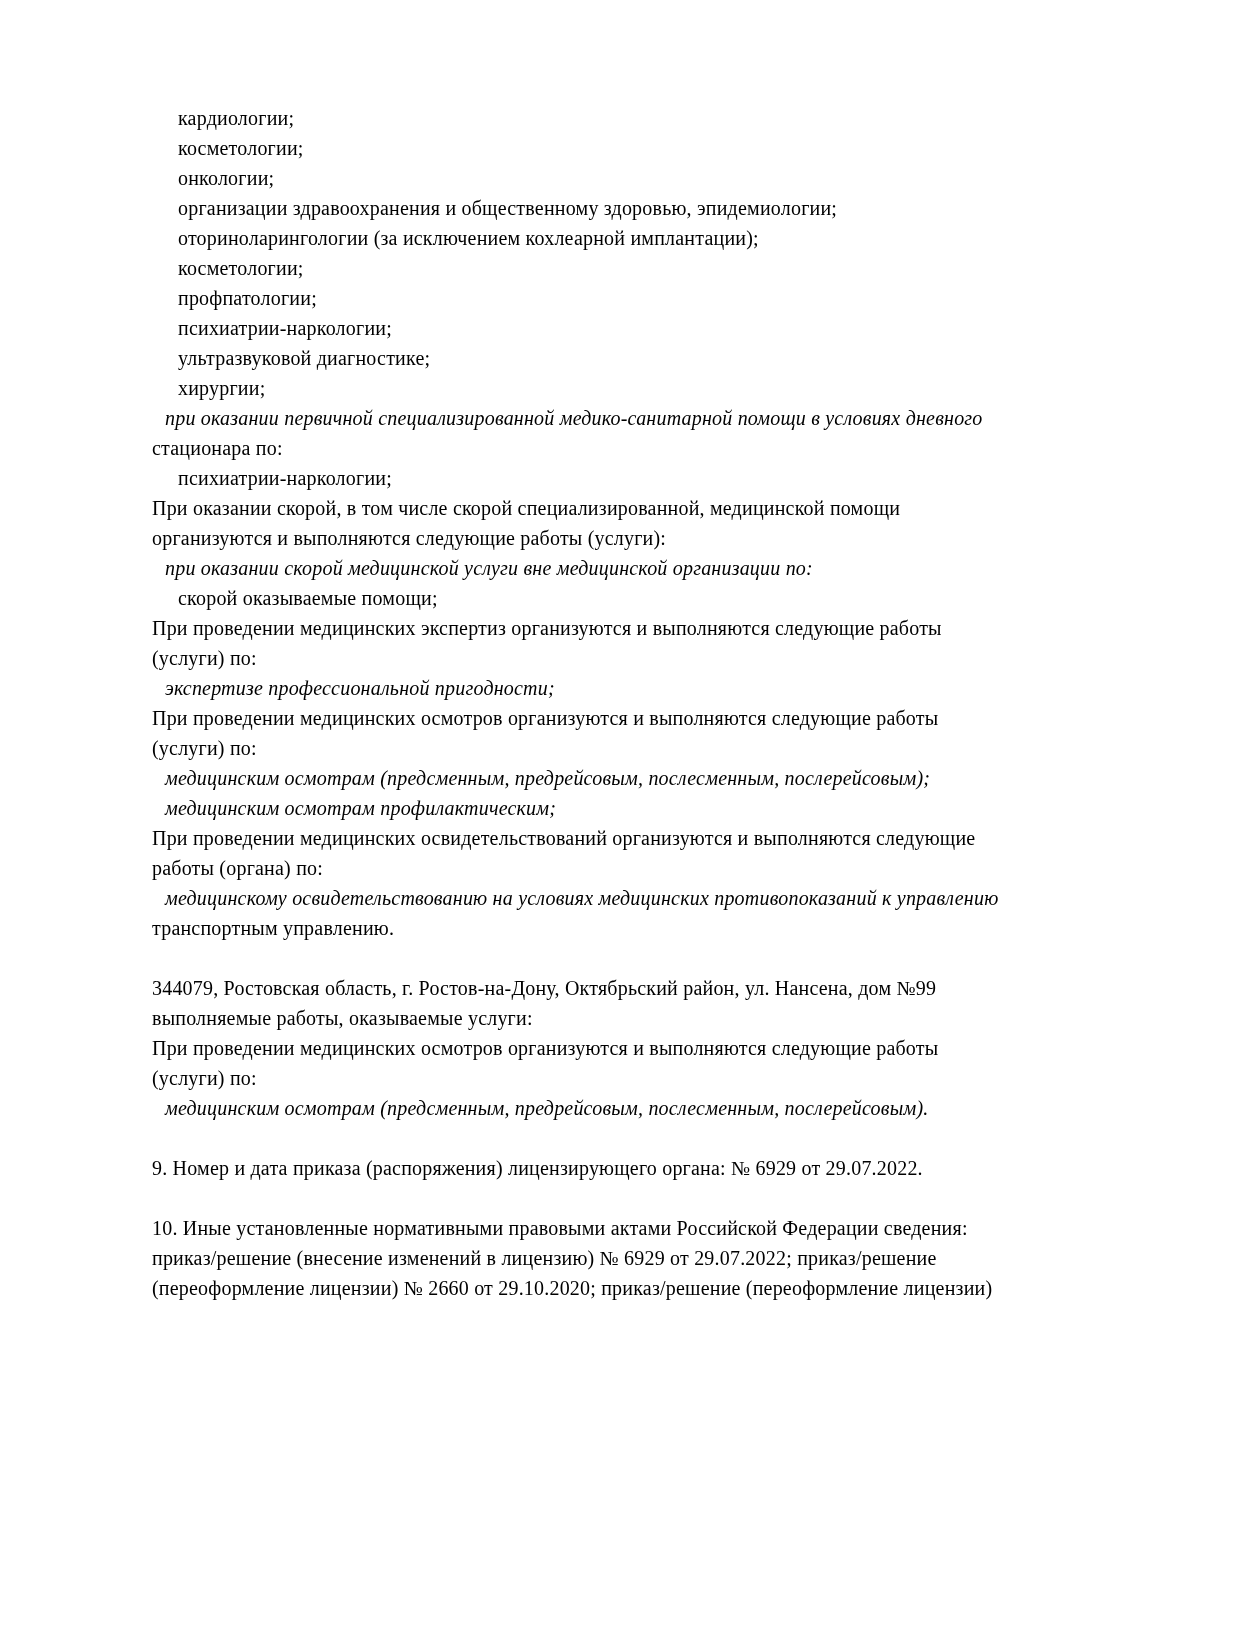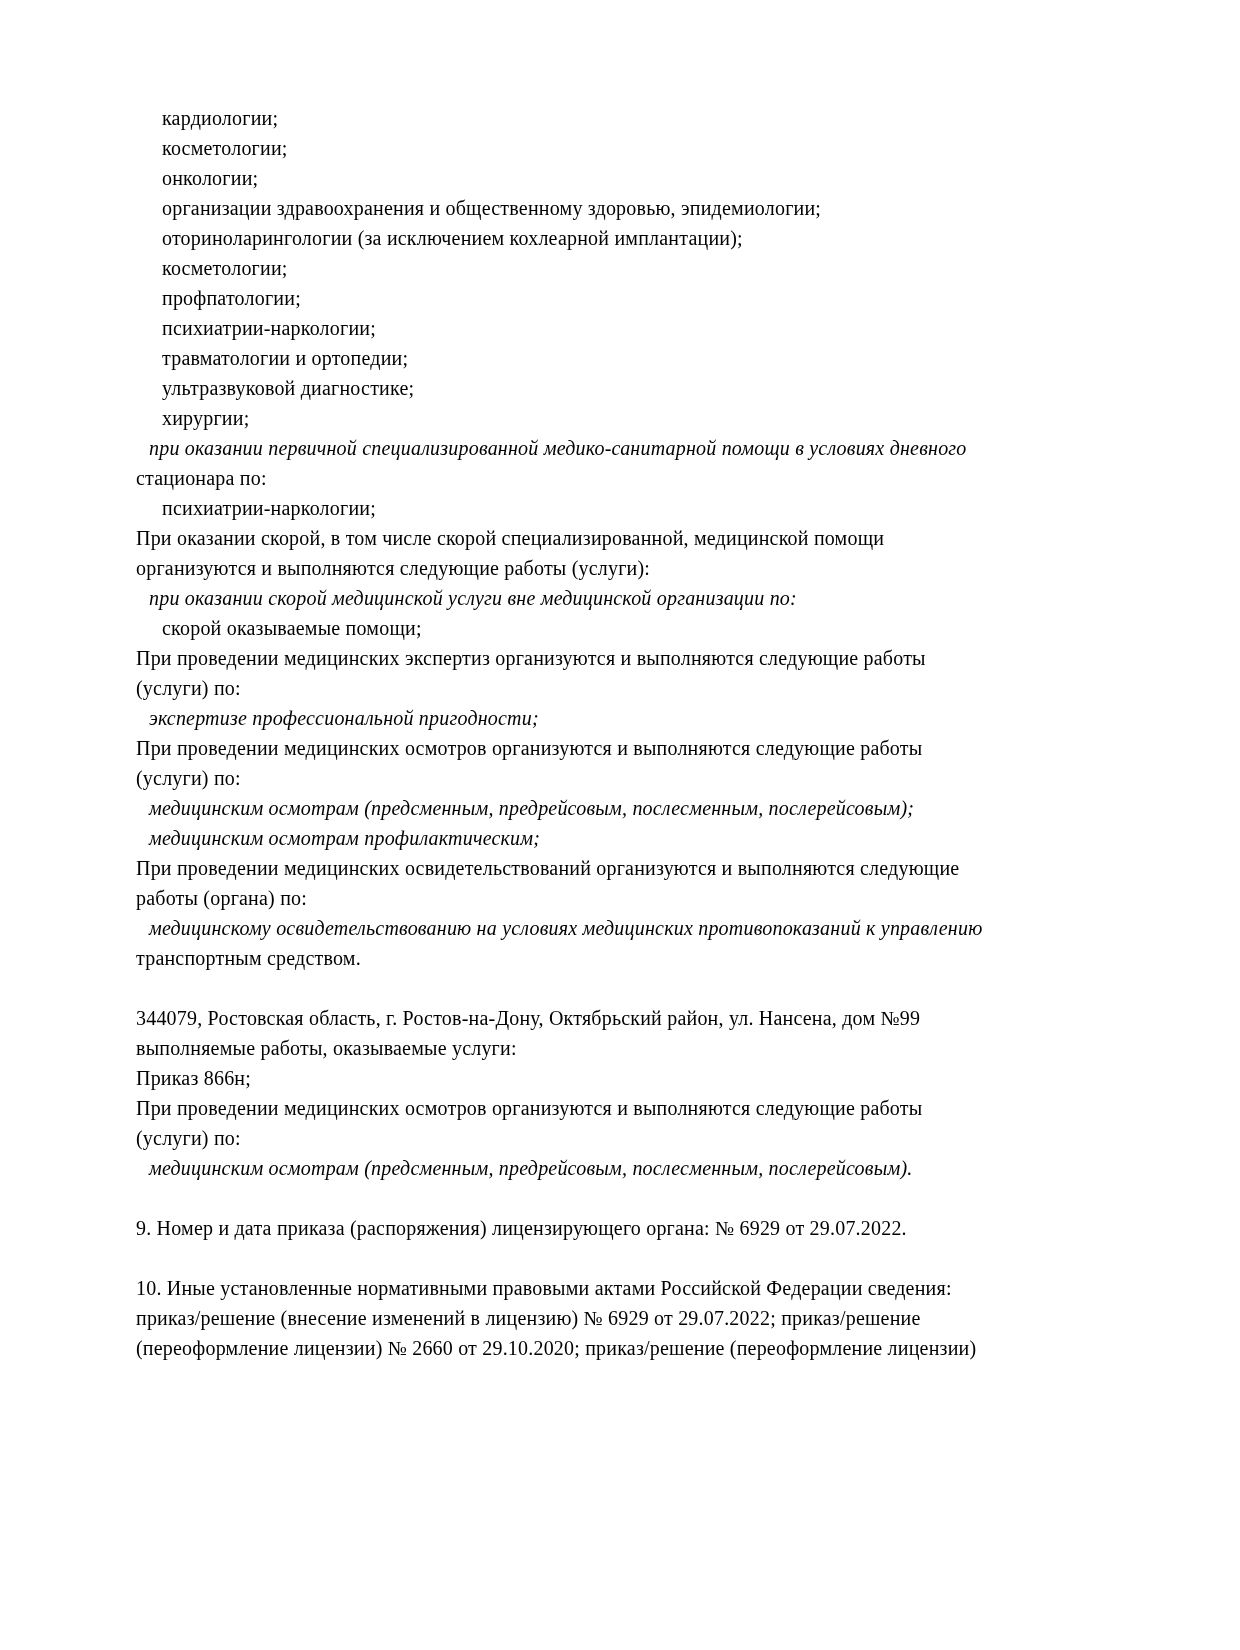--- a/index.html
+++ b/index.html
@@ -11,21 +11,21 @@
     height: 1650px;
     background: #ffffff;
     color: #000000;
     font-family: "Liberation Serif", serif;
     overflow: hidden;
     position: relative;
   }
   .doc {
     position: absolute;
     top: 103px;
-    left: 136px;
+    left: 152px;
     width: 1010px;
   }
   .ln {
     font-size: 20px;
     line-height: 30px;
     min-height: 30px;
     white-space: nowrap;
     letter-spacing: 0.2px;
   }
   .i1 { padding-left: 13px; font-style: italic; }
@@ -36,45 +36,43 @@
 
 <div class="doc">
   <div class="ln i2">кардиологии;</div>
   <div class="ln i2">косметологии;</div>
   <div class="ln i2">онкологии;</div>
   <div class="ln i2">организации здравоохранения и общественному здоровью, эпидемиологии;</div>
   <div class="ln i2">оториноларингологии (за исключением кохлеарной имплантации);</div>
   <div class="ln i2">косметологии;</div>
   <div class="ln i2">профпатологии;</div>
   <div class="ln i2">психиатрии-наркологии;</div>
-  <div class="ln i2">травматологии и ортопедии;</div>
   <div class="ln i2">ультразвуковой диагностике;</div>
   <div class="ln i2">хирургии;</div>
   <div class="ln i1">при оказании первичной специализированной медико-санитарной помощи в условиях дневного</div>
   <div class="ln">стационара по:</div>
   <div class="ln i2">психиатрии-наркологии;</div>
   <div class="ln">При оказании скорой, в том числе скорой специализированной, медицинской помощи</div>
   <div class="ln">организуются и выполняются следующие работы (услуги):</div>
   <div class="ln i1">при оказании скорой медицинской услуги вне медицинской организации по:</div>
   <div class="ln i2">скорой оказываемые помощи;</div>
   <div class="ln">При проведении медицинских экспертиз организуются и выполняются следующие работы</div>
   <div class="ln">(услуги) по:</div>
   <div class="ln i1">экспертизе профессиональной пригодности;</div>
   <div class="ln">При проведении медицинских осмотров организуются и выполняются следующие работы</div>
   <div class="ln">(услуги) по:</div>
   <div class="ln i1">медицинским осмотрам (предсменным, предрейсовым, послесменным, послерейсовым);</div>
   <div class="ln i1">медицинским осмотрам профилактическим;</div>
   <div class="ln">При проведении медицинских освидетельствований организуются и выполняются следующие</div>
   <div class="ln">работы (органа) по:</div>
   <div class="ln i1">медицинскому освидетельствованию на условиях медицинских противопоказаний к управлению</div>
-  <div class="ln">транспортным средством.</div>
+  <div class="ln">транспортным управлению.</div>
   <div class="ln"></div>
   <div class="ln">344079, Ростовская область, г. Ростов-на-Дону, Октябрьский район, ул. Нансена, дом №99</div>
   <div class="ln">выполняемые работы, оказываемые услуги:</div>
-  <div class="ln">Приказ 866н;</div>
   <div class="ln">При проведении медицинских осмотров организуются и выполняются следующие работы</div>
   <div class="ln">(услуги) по:</div>
   <div class="ln i1">медицинским осмотрам (предсменным, предрейсовым, послесменным, послерейсовым).</div>
   <div class="ln"></div>
   <div class="ln">9. Номер и дата приказа (распоряжения) лицензирующего органа: № 6929 от 29.07.2022.</div>
   <div class="ln"></div>
   <div class="ln">10. Иные установленные нормативными правовыми актами Российской Федерации сведения:</div>
   <div class="ln">приказ/решение (внесение изменений в лицензию) № 6929 от 29.07.2022; приказ/решение</div>
   <div class="ln">(переоформление лицензии) № 2660 от 29.10.2020; приказ/решение (переоформление лицензии)</div>
 </div>

